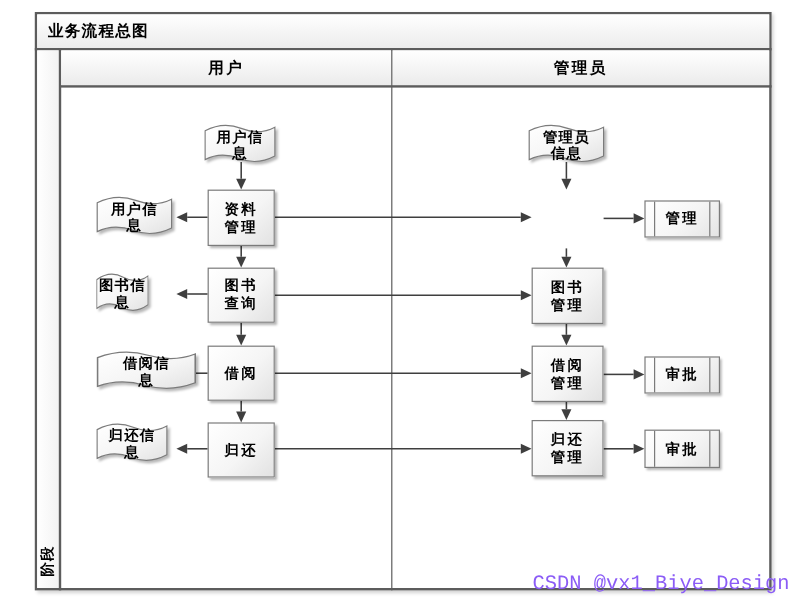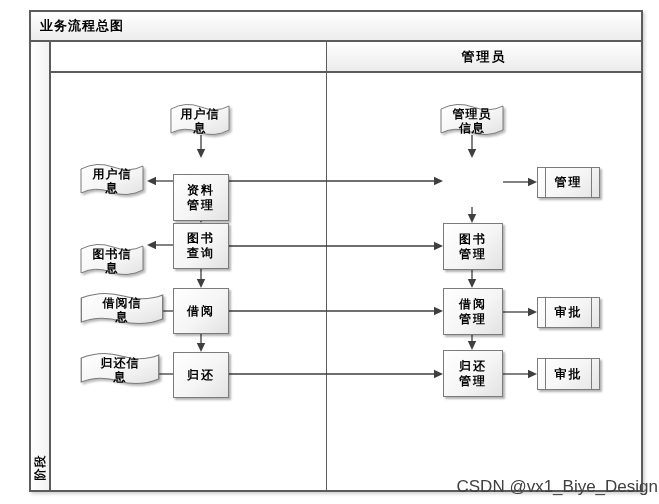--- a/index.html
+++ b/index.html
@@ -1,17 +1,17 @@
 <!DOCTYPE html>
 <html><head>
 <meta charset="utf-8">
 <style>
   html,body{margin:0;padding:0;background:#ffffff;}
   #canvas{position:relative;width:659px;height:504px;background:#ffffff;overflow:hidden;
-          font-family:"Liberation Serif","DejaVu Serif",serif;}
+          font-family:"Liberation Serif","DejaVu Serif",serif;border-radius:11px;}
 
   
   .frame-outline{position:absolute;left:29px;top:10px;width:614px;height:482px;
                  border:2px solid #5c5c5c;box-sizing:border-box;background:#ffffff;
                  box-shadow:2px 2px 3px rgba(0,0,0,.18);}
   .title-bar{position:absolute;left:31px;top:12px;width:610px;height:28px;
              background:linear-gradient(#ffffff,#ececec);display:flex;align-items:center;}
   .title-bar span{font-weight:bold;font-size:13px;color:#000;padding-left:9px;letter-spacing:1px;}
   .hline,.vline{position:absolute;background:#5c5c5c;}
   .line-title-bottom{left:29px;top:40px;width:614px;height:2px;}
@@ -50,54 +50,57 @@
           border-left:1px solid #7b7b7b;}
   .predef::before{left:7px;}
   .predef::after{right:7px;}
   .doc svg{position:absolute;left:0;top:0;width:100%;height:100%;
            filter:drop-shadow(2px 2px 1px rgba(0,0,0,.28));}
   .doc .label{line-height:14px;letter-spacing:1px;padding-top:1px;}
 
   
   #n-user-info-top   {left:170px;top:103px;width:60px;height:34px;}
   #n-admin-info-top  {left:440px;top:103px;width:64px;height:34px;}
-  #n-user-data-mgmt  {left:173px;top:158px;width:56px;height:47px;margin-top:16px;}
+  #n-user-data-mgmt  {left:173px;top:158px;width:56px;height:47px;}
   #n-book-query      {left:173px;top:223px;width:56px;height:46px;}
   #n-borrow          {left:173px;top:288px;width:56px;height:46px;}
   #n-return          {left:173px;top:352px;width:56px;height:46px;}
   #n-user-mgmt       {left:443px;top:158px;width:60px;height:49px;}
   #n-book-mgmt       {left:443px;top:223px;width:60px;height:47px;}
   #n-borrow-mgmt     {left:443px;top:288px;width:60px;height:47px;}
   #n-return-mgmt     {left:443px;top:350px;width:60px;height:47px;}
   #n-user-info-left  {left:80px;top:163px;width:64px;height:34px;}
-  #n-book-info-left  {left:80px;top:243px;width:64px;height:34px;}
+  #n-book-info-left  {left:80px;top:227px;width:44px;height:34px;}
   #n-borrow-info-left{left:80px;top:292px;width:84px;height:34px;}
-  #n-return-info-left{left:80px;top:352px;width:80px;height:34px;}
+  #n-return-info-left{left:80px;top:352px;width:60px;height:34px;}
   #n-manage-pre      {left:537px;top:167px;width:63px;height:31px;}
   #n-approve-pre-1   {left:537px;top:297px;width:63px;height:31px;}
   #n-approve-pre-2   {left:537px;top:358px;width:63px;height:32px;}
 
   .watermark{position:absolute;right:1px;bottom:7px;z-index:20;
-             font-family:Liberation Sans, sans-serif;
-             font-size:17px;color:#404040;white-space:nowrap;}
+             font-family:Liberation Mono, monospace;
+             font-size:17px;color:#8b5cf6;white-space:nowrap;}
 </style>
 </head>
 <body>
 
 <div id="canvas">
 
   <div class="frame-outline"></div>
   <div class="title-bar">
     <span>业务流程总图</span>
   </div>
   <div class="hline line-title-bottom"></div>
   <div class="phase-col">
     <span>阶段</span>
   </div>
   <div class="vline line-phase-right"></div>
+  <div class="lane-header user">
+    <span>用户</span>
+  </div>
   <div class="lane-header admin">
     <span>管理员</span>
   </div>
   <div class="hline line-header-bottom"></div>
   <div class="vline line-lane-divider"></div>
 
   <svg id="edges" xmlns="http://www.w3.org/2000/svg">
     <defs>
       <linearGradient id="docGrad" x1="0" y1="0" x2="1" y2="1">
         <stop offset="0" stop-color="#ffffff"></stop>

